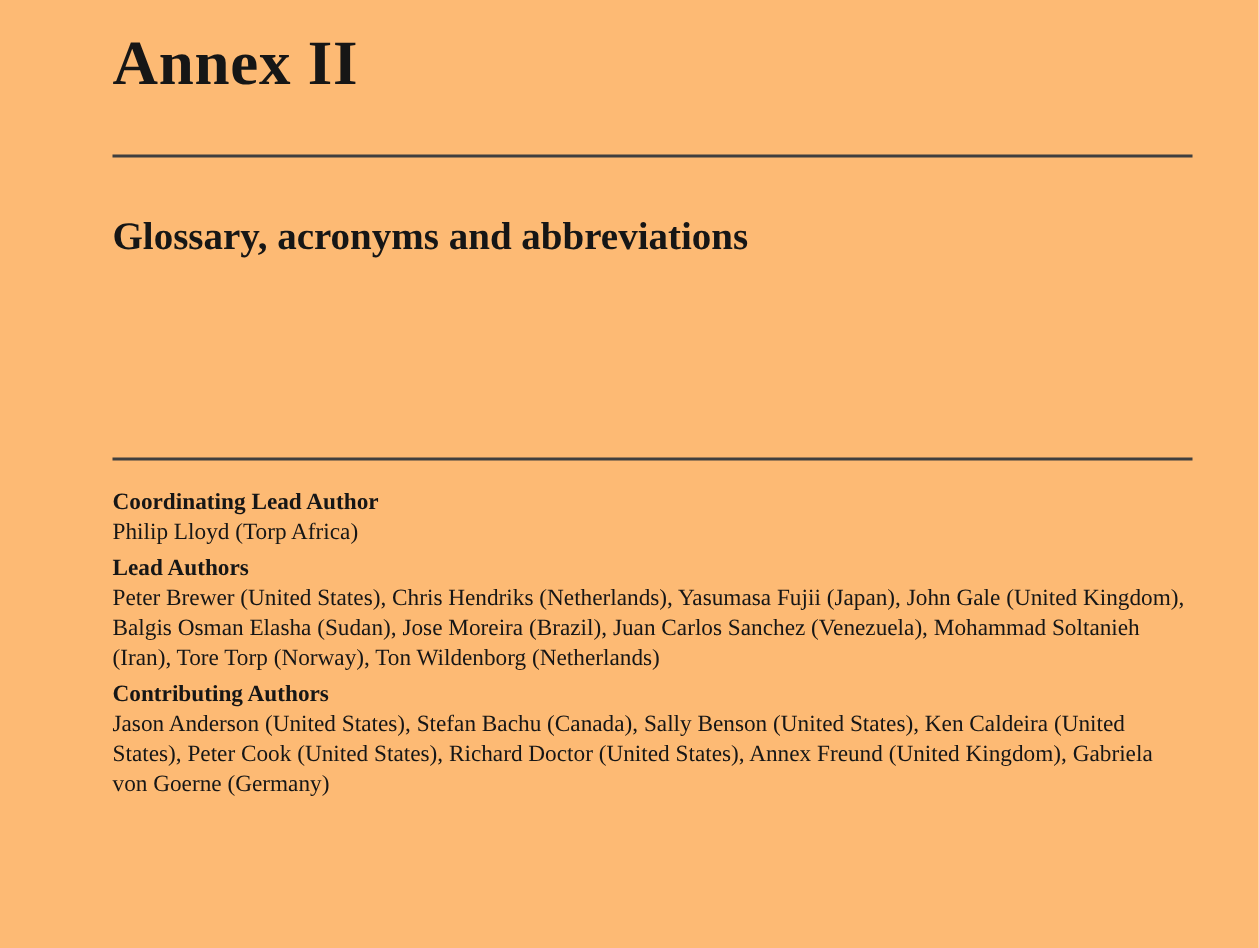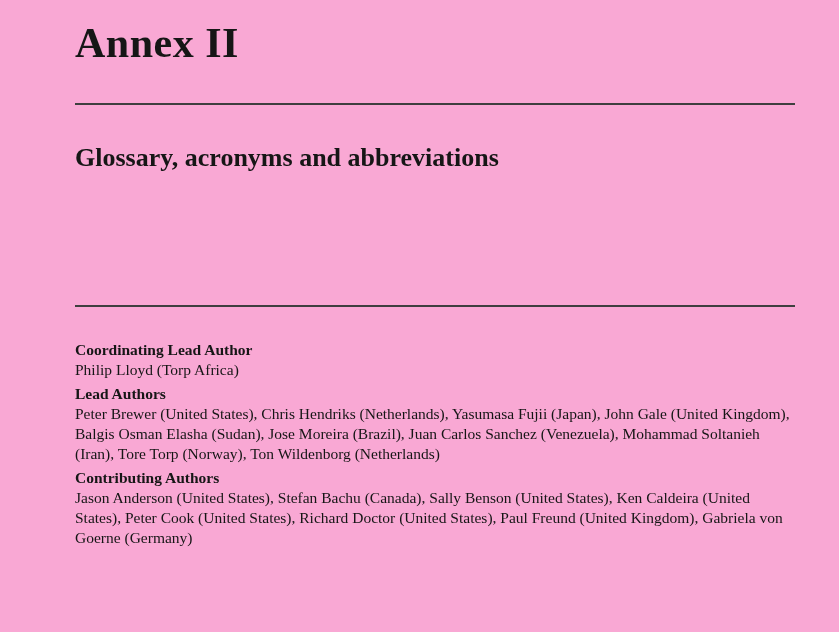--- a/index.html
+++ b/index.html
@@ -12,21 +12,21 @@
     height: 632px;
     overflow: hidden;
     font-family: "Liberation Serif", "DejaVu Serif", serif;
     color: #161616;
   }
   .page {
     box-sizing: border-box;
     width: 839px;
     height: 632px;
     padding: 18px 44px 0 75px; 
-    background: #f9a8d4;
+    background: #fdba74;
   }
   h1.annex {
     margin: 0;
     font-size: 42px;
     line-height: 1.2;
     font-weight: bold;
     letter-spacing: 0.5px;
   }
   hr.rule {
     border: none;
@@ -39,21 +39,21 @@
   h2.doc-title {
     margin: 37px 0 0 0;
     font-size: 26px;
     line-height: 1.2;
     font-weight: bold;
   }
   .authors {
     font-size: 15.5px;
     line-height: 20px;
   }
-  .authors .section-first { margin-top: 33px; }
+  .authors .section-first { margin-top: 18px; }
   .authors .section { margin-top: 4px; }
   .authors h3 {
     margin: 0;
     font-size: 15.5px;
     line-height: 20px;
     font-weight: bold;
   }
   .authors p {
     margin: 0;
     font-size: 15.5px;
@@ -80,18 +80,18 @@
       <p>Philip Lloyd (Torp Africa)</p>
     </div>
 
     <div class="section">
       <h3>Lead Authors</h3>
       <p>Peter Brewer (United States), Chris Hendriks (Netherlands), Yasumasa Fujii (Japan), John Gale (United Kingdom), Balgis Osman Elasha (Sudan), Jose Moreira (Brazil), Juan Carlos Sanchez (Venezuela), Mohammad Soltanieh (Iran), Tore Torp (Norway), Ton Wildenborg (Netherlands)</p>
     </div>
 
     <div class="section">
       <h3>Contributing Authors</h3>
-      <p>Jason Anderson (United States), Stefan Bachu (Canada), Sally Benson (United States), Ken Caldeira (United States), Peter Cook (United States), Richard Doctor (United States), Paul Freund (United Kingdom), Gabriela von Goerne (Germany)</p>
+      <p>Jason Anderson (United States), Stefan Bachu (Canada), Sally Benson (United States), Ken Caldeira (United States), Peter Cook (United States), Richard Doctor (United States), Annex Freund (United Kingdom), Gabriela von Goerne (Germany)</p>
     </div>
 
   </div>
 
 </div>
 
 </body></html>

